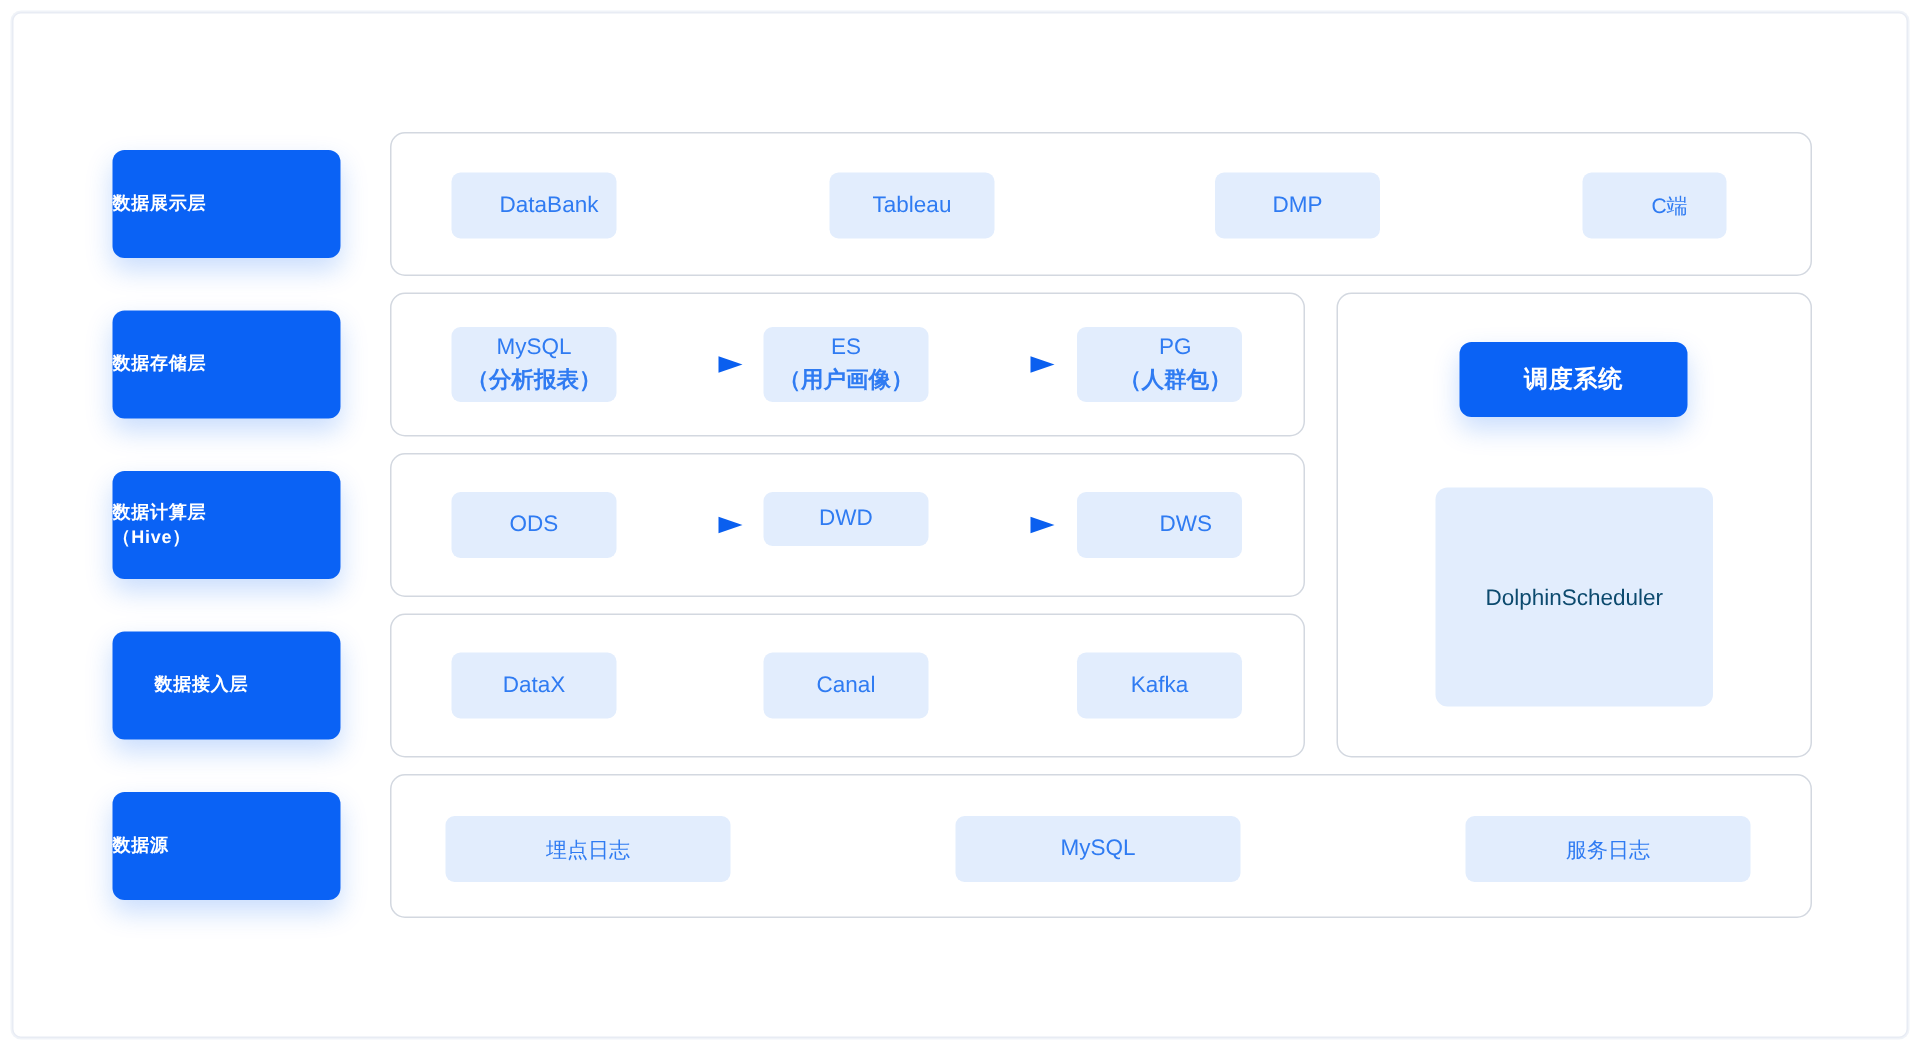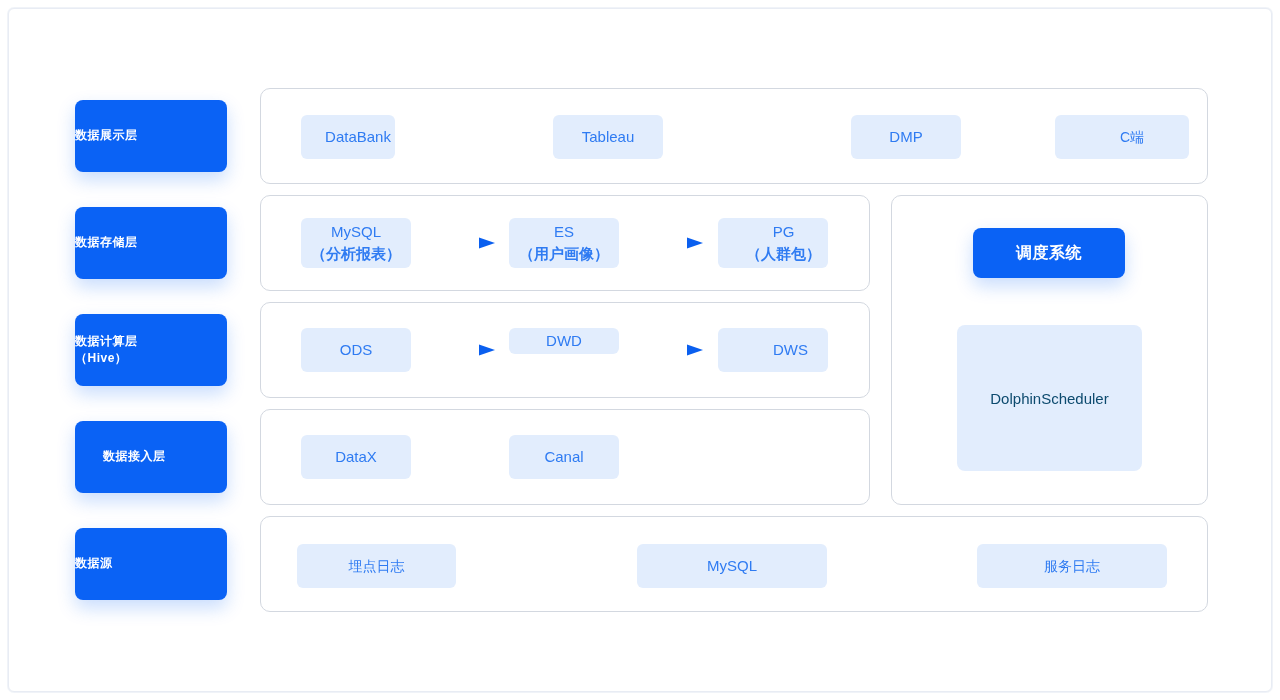--- a/index.html
+++ b/index.html
@@ -144,30 +144,30 @@
   <div class="layer-btn" style="left:75px; top:421px; width:152px; height:72px;padding-left:28px;">
     <span>数据接入层</span>
   </div>
 
   <div class="layer-btn" style="left:75px; top:528px; width:152px; height:72px;">
     <span>数据源</span>
   </div>
 
   <div class="row-box" style="left:260px; top:88px; width:948px; height:96px;">
   </div>
-  <div class="chip" style="left:301px; top:115px; width:94px; height:44px;padding-left:20px;">
+  <div class="chip" style="left:301px; top:115px; width:110px; height:44px;padding-left:20px;">
     <span>DataBank</span>
   </div>
   <div class="chip" style="left:553px; top:115px; width:110px; height:44px;">
     <span>Tableau</span>
   </div>
-  <div class="chip" style="left:810px; top:115px; width:110px; height:44px;margin-left:41px;">
+  <div class="chip" style="left:810px; top:115px; width:110px; height:44px;">
     <span>DMP</span>
   </div>
-  <div class="chip cn" style="left:1055px; top:115px; width:134px; height:44px;padding-left:20px;">
+  <div class="chip cn" style="left:1055px; top:115px; width:96px; height:44px;padding-left:20px;">
     <span>C端</span>
   </div>
 
   <div class="row-box" style="left:260px; top:195px; width:610px; height:96px;">
   </div>
   <div class="chip" style="left:301px; top:218px; width:110px; height:50px;">
     <span>MySQL</span>
     <span class="sub">（分析报表）</span>
   </div>
   <div class="arrow" style="left:425px; top:236px; width:72px;">
@@ -213,21 +213,21 @@
       <defs>
         <linearGradient id="ag3" x1="0" y1="0" x2="1" y2="0">
           <stop offset="0%" stop-color="#cfe0fb"></stop>
           <stop offset="100%" stop-color="#1565f0"></stop>
         </linearGradient>
       </defs>
       <line x1="0" y1="7" x2="56" y2="7" stroke="url(#ag3)" stroke-width="1.6"></line>
       <polygon points="54,1.5 70,7 54,12.5" fill="#0a5fef"></polygon>
     </svg>
   </div>
-  <div class="chip" style="left:509px; top:328px; width:110px; height:26px;text-align:right;">
+  <div class="chip" style="left:509px; top:328px; width:110px; height:36px;text-align:right;">
     <span>DWD</span>
   </div>
   <div class="arrow" style="left:633px; top:343px; width:72px;">
     <svg width="72" height="14" viewBox="0 0 72 14">
       <defs>
         <linearGradient id="ag4" x1="0" y1="0" x2="1" y2="0">
           <stop offset="0%" stop-color="#cfe0fb"></stop>
           <stop offset="100%" stop-color="#1565f0"></stop>
         </linearGradient>
       </defs>
@@ -240,24 +240,27 @@
   </div>
 
   <div class="row-box" style="left:260px; top:409px; width:610px; height:96px;">
   </div>
   <div class="chip" style="left:301px; top:435px; width:110px; height:44px;">
     <span>DataX</span>
   </div>
   <div class="chip" style="left:509px; top:435px; width:110px; height:44px;">
     <span>Canal</span>
   </div>
+  <div class="chip" style="left:718px; top:435px; width:110px; height:44px;">
+    <span>Kafka</span>
+  </div>
 
   <div class="row-box" style="left:260px; top:516px; width:948px; height:96px;">
   </div>
-  <div class="chip cn" style="left:297px; top:544px; width:159px; height:44px;">
+  <div class="chip cn" style="left:297px; top:544px; width:190px; height:44px;">
     <span>埋点日志</span>
   </div>
   <div class="chip" style="left:637px; top:544px; width:190px; height:44px;">
     <span>MySQL</span>
   </div>
   <div class="chip cn" style="left:977px; top:544px; width:190px; height:44px;">
     <span>服务日志</span>
   </div>
 
   <div class="panel" style="left:891px; top:195px; width:317px; height:310px;">

